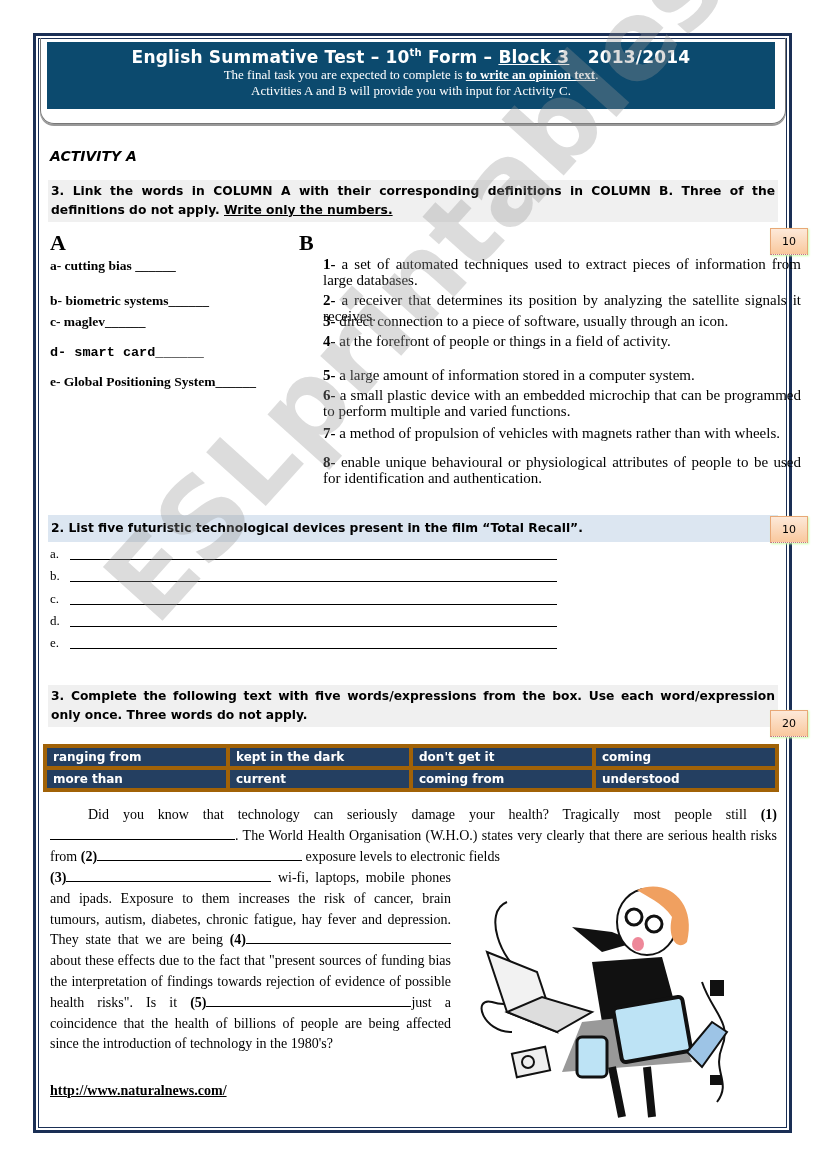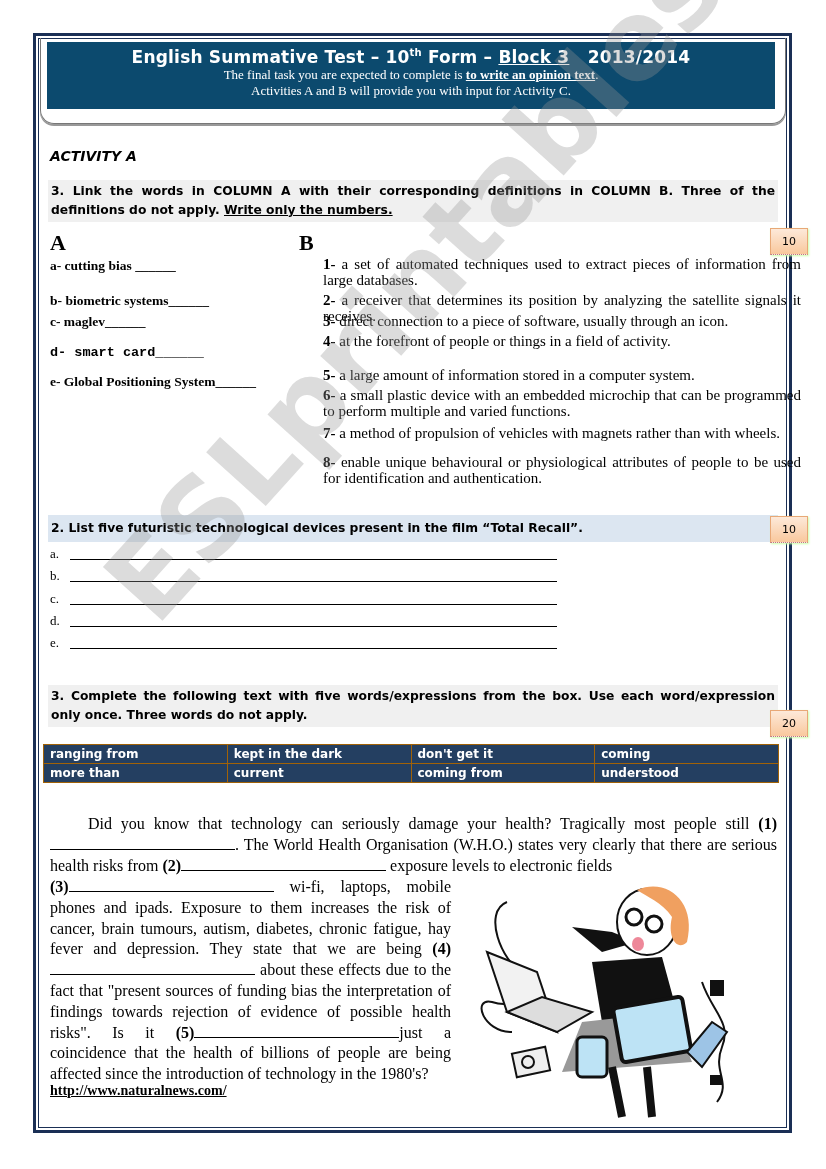--- a/index.html
+++ b/index.html
@@ -18,22 +18,22 @@
   .q-bar u{text-decoration:underline;}
   .q2-bar{background:#dce6f1;}
   .score{position:absolute;width:38px;height:27px;background:linear-gradient(#fde9d9,#f9c89d);border:1px solid #e8a877;border-bottom:1px dotted #b78;box-sizing:border-box;font-family:"DejaVu Sans",sans-serif;font-size:11px;text-align:center;line-height:25px;box-shadow:1px 1px 2px #cfa;margin-left:29px;}
   .col-head{position:absolute;font-family:"Liberation Serif",serif;font-weight:bold;font-size:22px;}
   .a-item{position:absolute;left:50px;font-weight:bold;font-size:13.5px;}
   .b-item{position:absolute;left:299px;width:478px;font-size:15px;line-height:16px;text-align:justify;margin-left:24px;}
   .b-item b{font-weight:bold;}
   .line-row{position:absolute;left:50px;font-size:13px;}
   .line-row .ln{position:absolute;left:20px;top:13px;width:487px;border-bottom:1px solid #000;}
   table.wordbox{position:absolute;left:43px;top:744px;width:736px;border-collapse:collapse;background:#243f61;}
-  table.wordbox td{border:1px solid #a16207;color:#fff;font-family:"DejaVu Sans",sans-serif;font-weight:bold;font-size:12px;height:18px;padding:0 6px;width:25%;}
-  .passage{position:absolute;font-size:16px;line-height:20.8px;text-align:justify;margin-top:9px;}
+  table.wordbox td{border:4px solid #a16207;color:#fff;font-family:"DejaVu Sans",sans-serif;font-weight:bold;font-size:12px;height:18px;padding:0 6px;width:25%;}
+  .passage{position:absolute;font-size:14px;line-height:20.8px;text-align:justify;}
   .blank{display:inline-block;border-bottom:1px solid #000;vertical-align:baseline;height:12px;}
   .src{position:absolute;left:50px;top:1083px;font-size:14px;font-weight:bold;text-decoration:underline;}
   .illus{position:absolute;left:462px;top:872px;width:312px;height:250px;}
   .watermark{position:absolute;left:80px;top:560px;font-family:"DejaVu Sans",sans-serif;font-weight:bold;font-size:110px;color:rgba(150,150,150,0.33);transform:rotate(-48deg);transform-origin:left top;white-space:nowrap;pointer-events:none;}
 </style>
 </head>
 <body>
 
 <div class="frame-outer"></div>
 <div class="frame-inner"></div>

